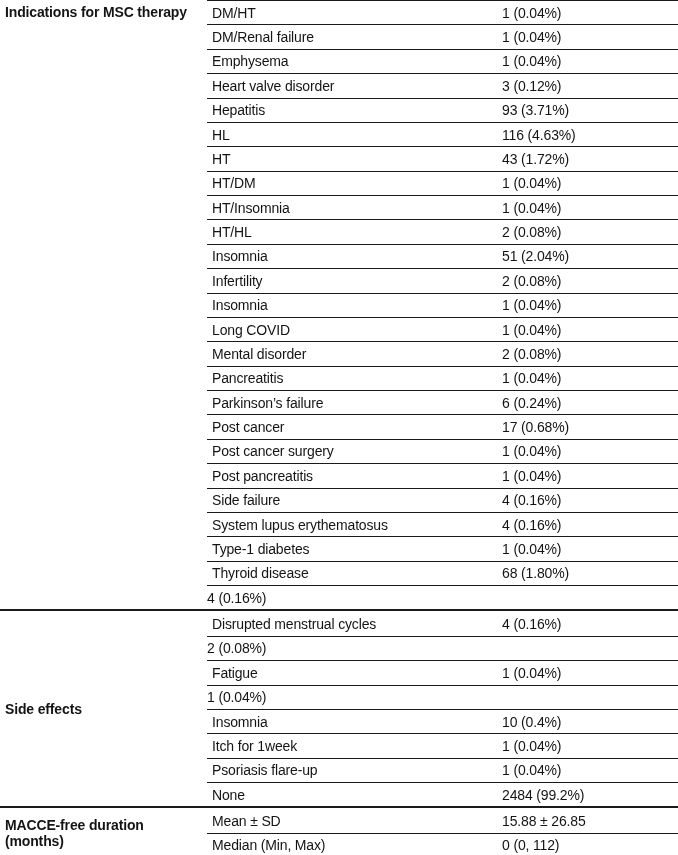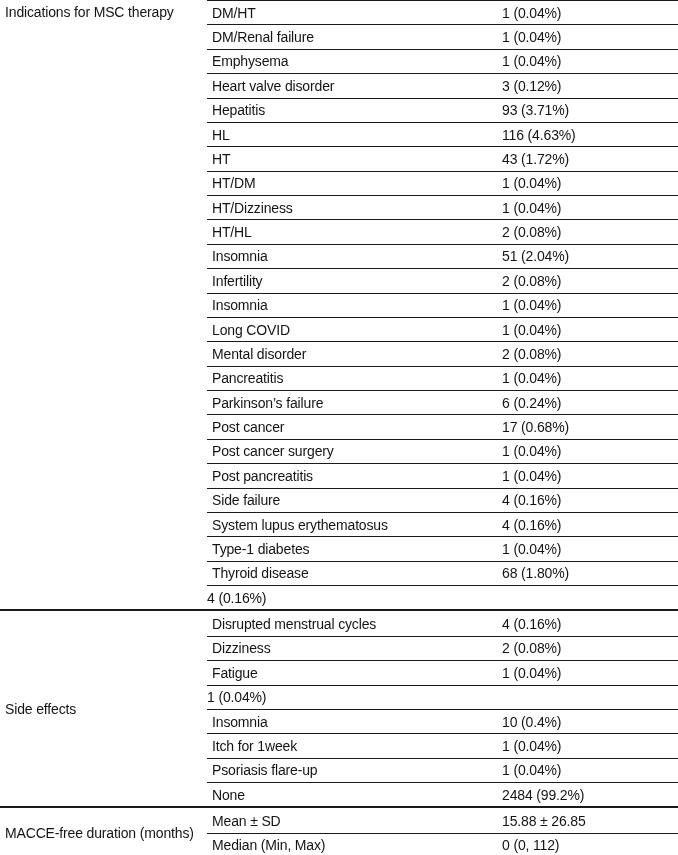--- a/index.html
+++ b/index.html
@@ -26,20 +26,21 @@
   .group-sep {
     border-top: 2px solid #1a1a1a;
   }
   .group-label {
     width: 207px;
     box-sizing: border-box;
     padding-left: 5px;
     padding-right: 2px;
     line-height: 16px;
     display: flex;
+    font-weight: bold;
   }
   .group-label.top {
     align-items: flex-start;
     padding-top: 4px;
   }
   .group-label.center {
     align-items: center;
   }
   .rows {
     flex: 1;
@@ -102,21 +103,21 @@
         </div>
         <div class="row topline">
           <div class="cell item">HT</div>
           <div class="cell value">43 (1.72%)</div>
         </div>
         <div class="row topline">
           <div class="cell item">HT/DM</div>
           <div class="cell value">1 (0.04%)</div>
         </div>
         <div class="row topline">
-          <div class="cell item">HT/Dizziness</div>
+          <div class="cell item">HT/Insomnia</div>
           <div class="cell value">1 (0.04%)</div>
         </div>
         <div class="row topline">
           <div class="cell item">HT/HL</div>
           <div class="cell value">2 (0.08%)</div>
         </div>
         <div class="row topline">
           <div class="cell item">Insomnia</div>
           <div class="cell value">51 (2.04%)</div>
         </div>
@@ -178,21 +179,20 @@
       </div>
     </div>
     <div class="group group-sep">
       <div class="group-label center">Side effects</div>
       <div class="rows">
         <div class="row">
           <div class="cell item">Disrupted menstrual cycles</div>
           <div class="cell value">4 (0.16%)</div>
         </div>
         <div class="row topline">
-          <div class="cell item">Dizziness</div>
           <div class="cell value">2 (0.08%)</div>
         </div>
         <div class="row topline">
           <div class="cell item">Fatigue</div>
           <div class="cell value">1 (0.04%)</div>
         </div>
         <div class="row topline">
           <div class="cell value">1 (0.04%)</div>
         </div>
         <div class="row topline">

